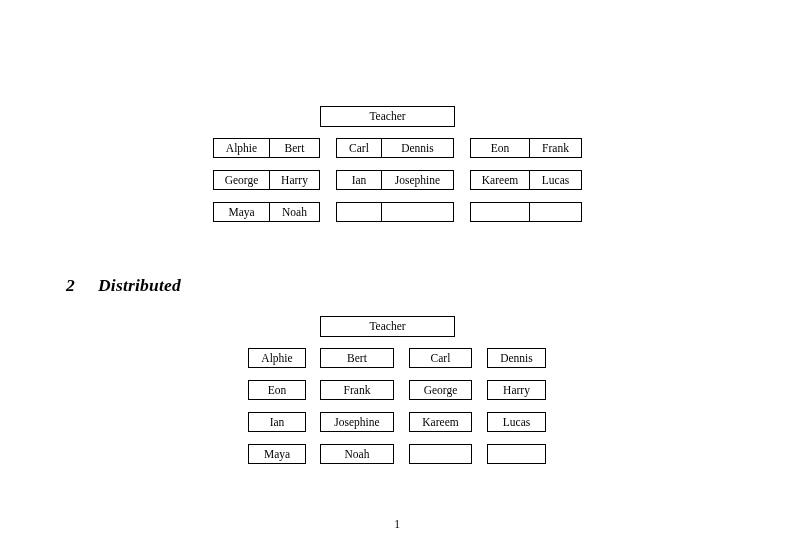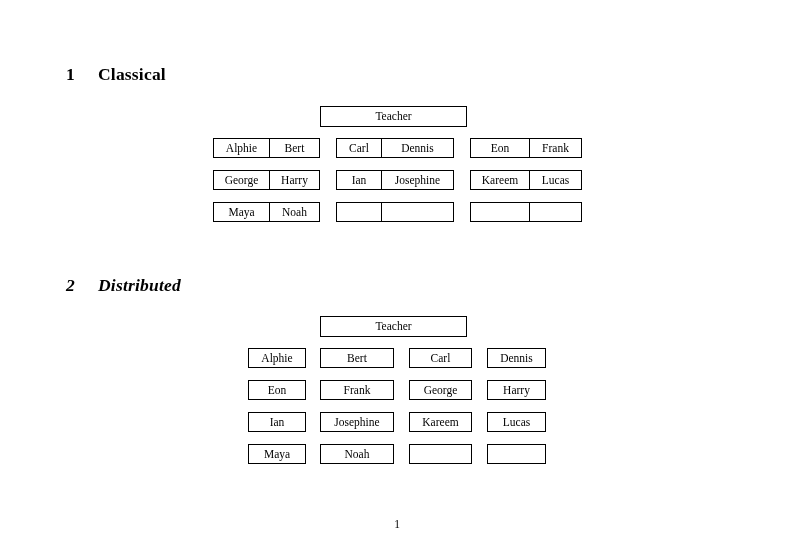--- a/index.html
+++ b/index.html
@@ -47,21 +47,21 @@
     line-height: 18px;
     text-align: center;
     font-size: 11.5px;
     white-space: nowrap;
     overflow: hidden;
   }
 
   
   .teacher-box {
     left: 320px;
-    width: 147px;
+    width: 135px;
     height: 21px;
     line-height: 19px;
   }
   #teacher-classical   { top: 106px; }
   #teacher-distributed { top: 316px; }
 
   
   .pair-box {
     position: absolute;
     box-sizing: border-box;
@@ -131,23 +131,20 @@
     top: 518px;
     text-align: center;
     font-size: 11.5px;
   }
 </style>
 </head>
 <body>
 
 <div class="page">
 
-  <div class="section-heading" id="heading-classical">
-    <span class="sec-num">1</span><span>Classical</span>
-  </div>
 
   <div class="box teacher-box" id="teacher-classical">Teacher</div>
 
   <div class="pair-box grp-col-0 grp-row-0">
     <div class="pair-cell">Alphie</div>
     <div class="pair-cell">Bert</div>
   </div>
   <div class="pair-box grp-col-1 grp-row-0">
     <div class="pair-cell">Carl</div>
     <div class="pair-cell">Dennis</div>

